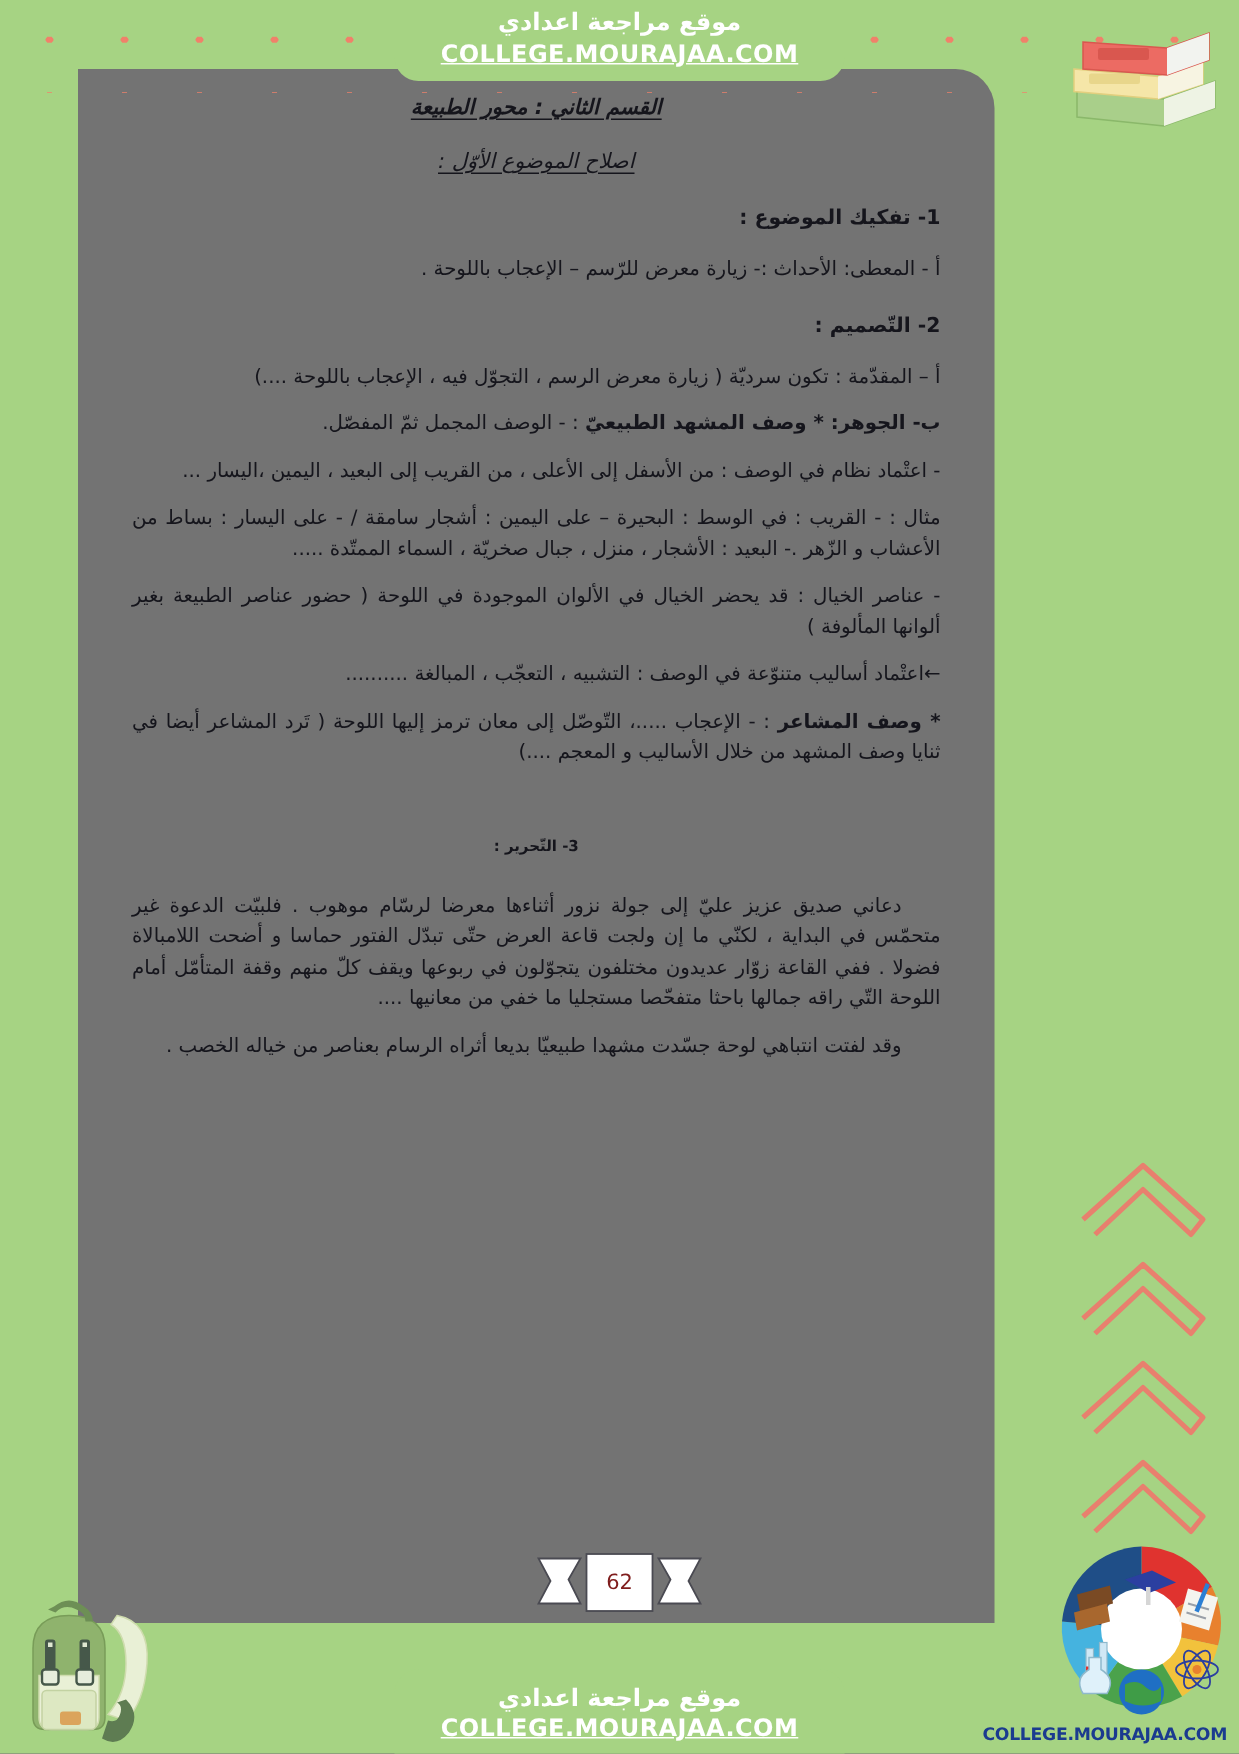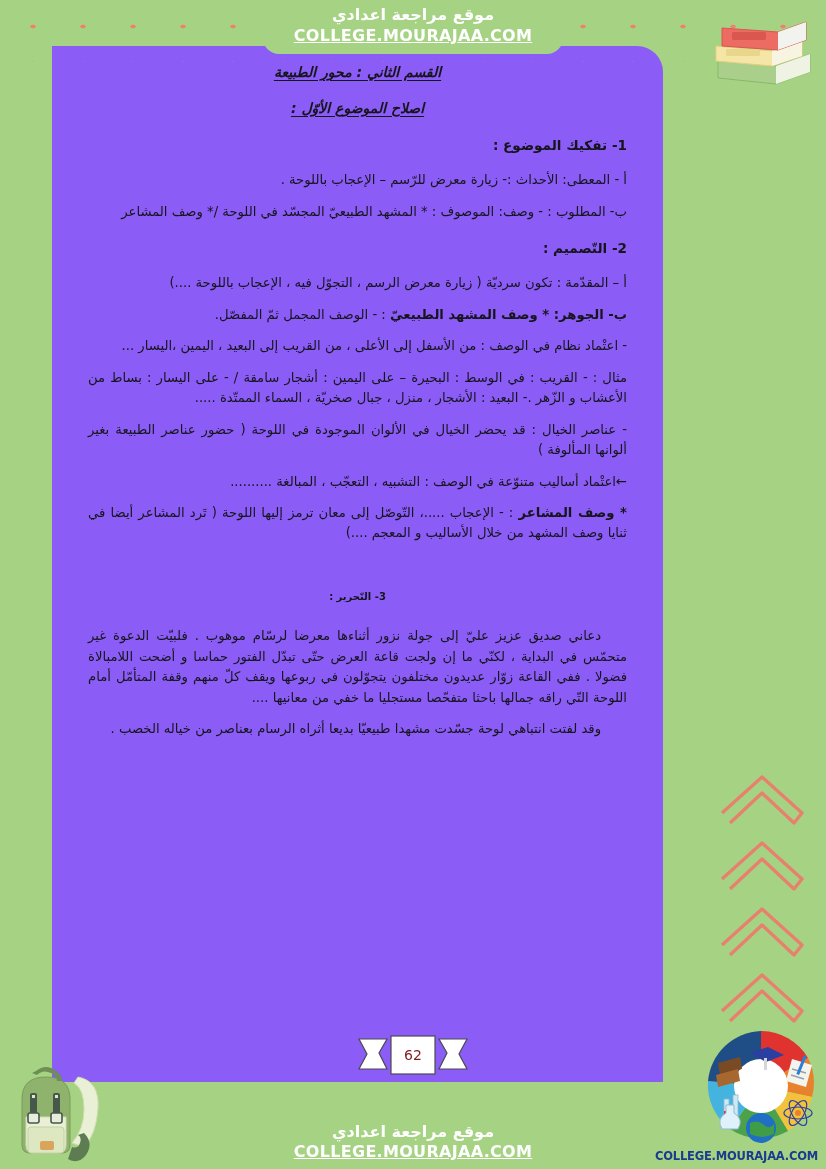--- a/index.html
+++ b/index.html
@@ -16,21 +16,21 @@
     position:absolute;left:0;top:0;width:826px;height:62px;
     background-image:radial-gradient(#f0816a 2.6px, transparent 2.8px);
     background-size:50px 37px;background-position:8px 8px;
     z-index:6;pointer-events:none;
   }
 
   
   .page-sheet{
     position:absolute;left:52px;top:46px;
     width:611px;height:1036px;
-    background:#8b5cf6;
+    background:#737373;
     z-index:2;
     border-top-right-radius:26px;
   }
   .page-inner{
     position:absolute;inset:0;
     padding:6px 36px 0 36px;
     box-sizing:border-box;
     direction:rtl;text-align:right;
   }
 
@@ -60,21 +60,21 @@
     font-family:"DejaVu Sans","Liberation Sans",sans-serif;
     color:#15151c;font-size:13.2px;line-height:1.55;
     margin:0 0 11px 0;
   }
   .h-title{
     font-size:14px;font-weight:bold;font-style:italic;
     text-decoration:underline;text-underline-offset:3px;
     margin:10px 0 14px 0;text-align:center;
   }
   .h-sub{
-    font-size:14px;font-weight:bold;font-style:italic;
+    font-size:14px;font-weight:normal;font-style:italic;
     text-decoration:underline;text-underline-offset:3px;
     margin:0 0 16px 0;text-align:center;
   }
   .h-num{
     font-size:13.6px;font-weight:bold;
     margin:16px 0 14px 0;text-align:right;
   }
   .h-num-3{
     font-size:10px;font-weight:bold;
     margin:0 0 22px 0;text-align:center;
@@ -119,21 +119,20 @@
   <div class="page-inner">
 
     <div class="doc-line h-title">القسم الثاني : محور الطبيعة</div>
 
     <div class="doc-line h-sub">اصلاح الموضوع الأوّل :</div>
 
     <div class="doc-line h-num">1- تفكيك الموضوع :</div>
 
     <div class="doc-line center-ish">أ -  المعطى: الأحداث :- زيارة معرض للرّسم – الإعجاب باللوحة .</div>
 
-    <div class="doc-line justify">ب- المطلوب : - وصف: الموصوف : * المشهد الطبيعيّ المجسّد في اللوحة /* وصف المشاعر</div>
 
     <div class="doc-line h-num">2- التّصميم :</div>
 
     <div class="doc-line center-ish">أ – المقدّمة : تكون سرديّة ( زيارة معرض الرسم ، التجوّل فيه ، الإعجاب باللوحة ....)</div>
 
     <div class="doc-line center-ish">
       <span class="bold">ب- الجوهر: * وصف المشهد الطبيعيّ</span><span> : -  الوصف المجمل ثمّ المفصّل.</span>
     </div>
 
     <div class="doc-line justify">- اعتْماد نظام في الوصف : من الأسفل إلى الأعلى ، من القريب إلى البعيد ، اليمين ،اليسار ...</div>

